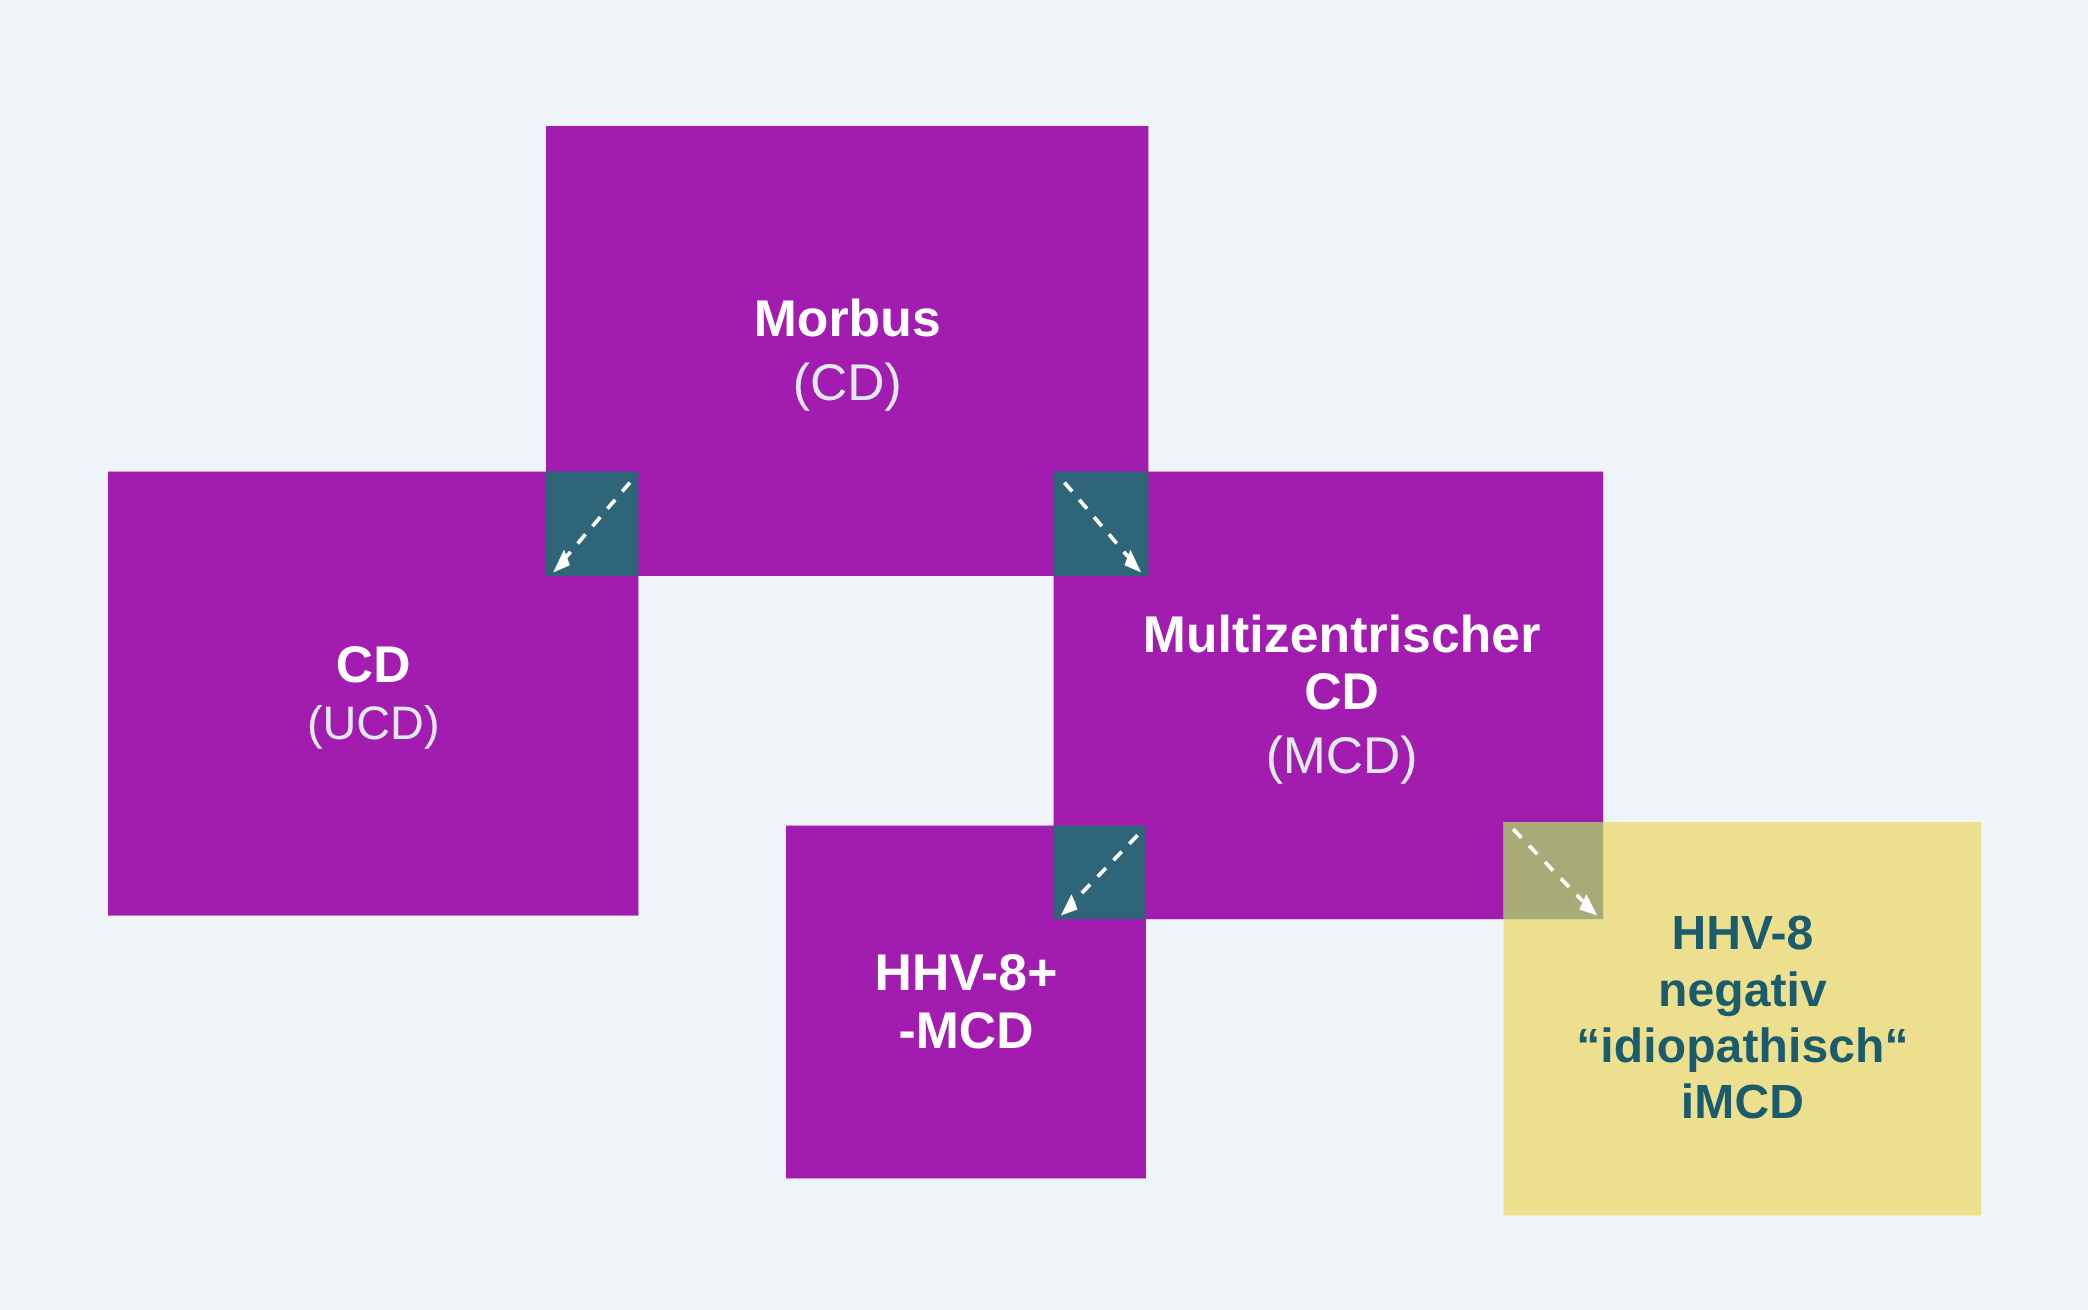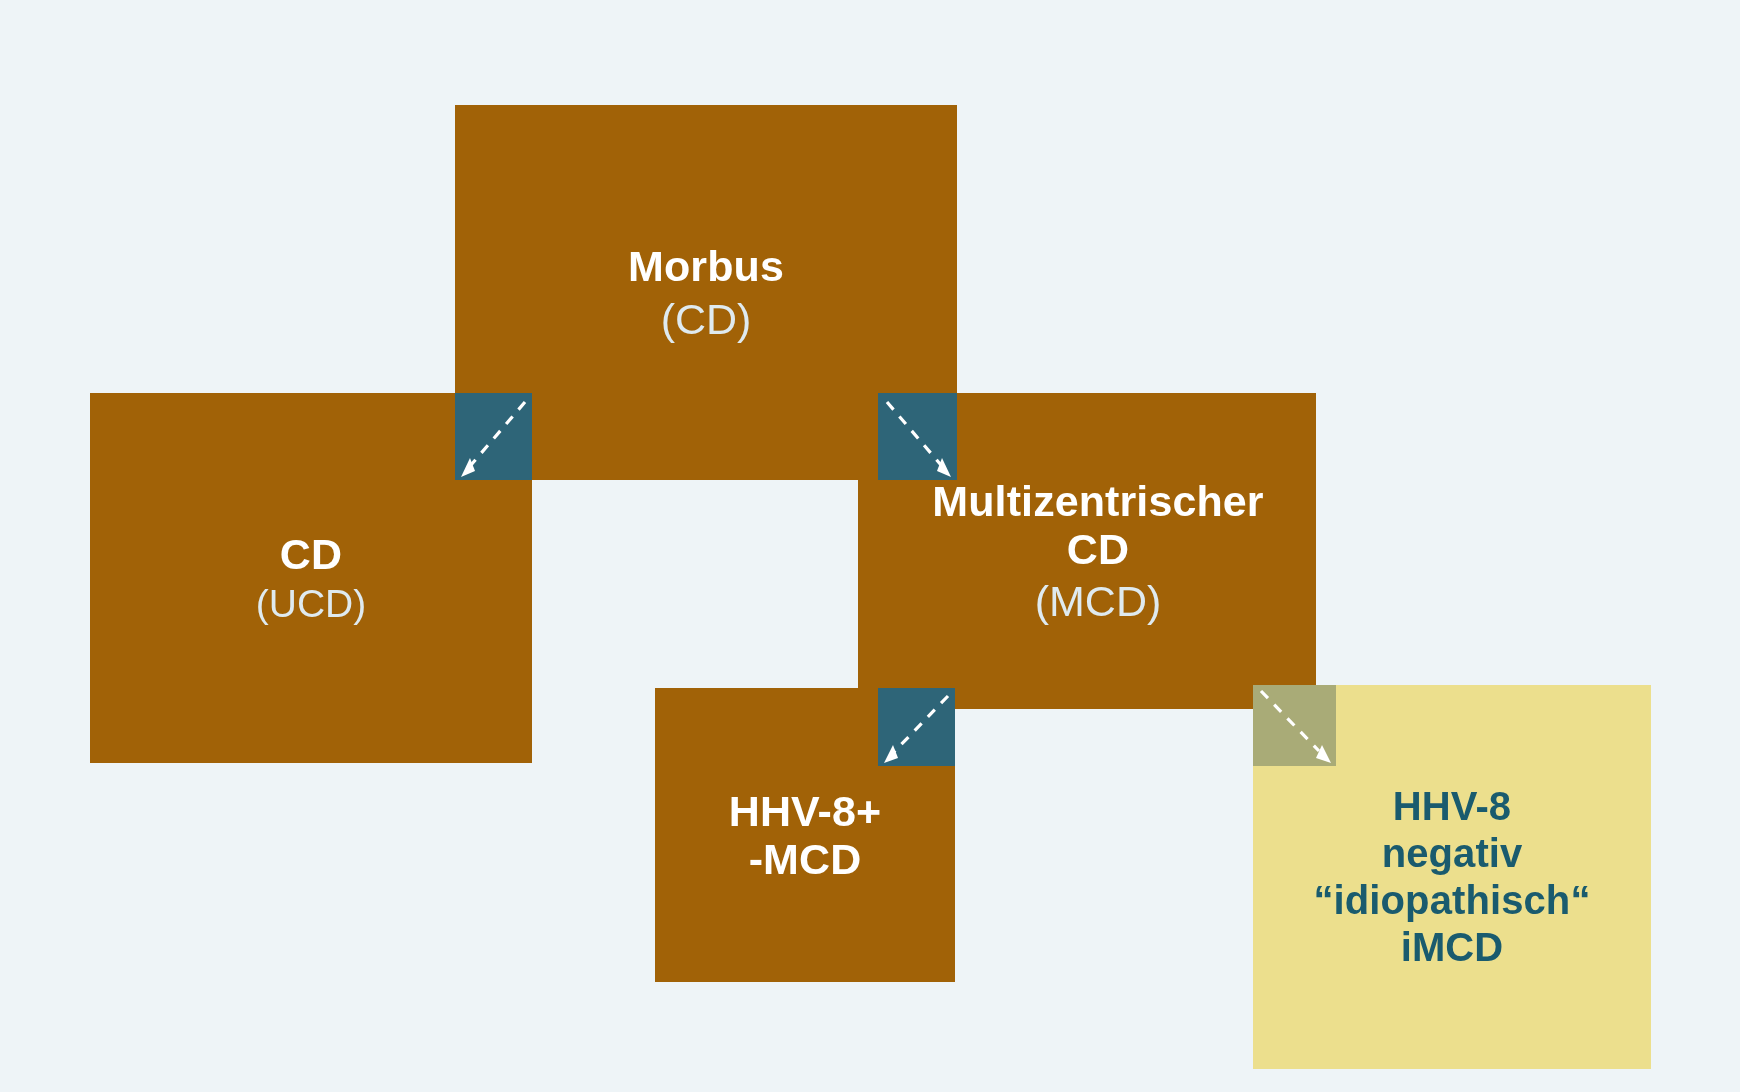--- a/index.html
+++ b/index.html
@@ -23,21 +23,21 @@
     position: absolute;
     box-sizing: border-box;
     display: flex;
     flex-direction: column;
     align-items: center;
     justify-content: center;
     text-align: center;
     line-height: 1.12;
   }
   .node-blue {
-    background: #a16207;
+    background: #a21caf;
     color: #ffffff;
   }
   .node-yellow {
     background: #ecdf8d;
     color: #1a5b6e;
   }
   .title {
     font-weight: bold;
     letter-spacing: .1px;
   }
@@ -48,28 +48,28 @@
 
   
   #node-cd   { left: 455px; top: 105px;  width: 502px; height: 375px;  }
   #node-cd .title    { font-size: 43px; }
   #node-cd .subtitle { font-size: 43px; margin-top: 4px; }
 
   #node-ucd  { left: 90px;  top: 393px;  width: 442px; height: 370px;  }
   #node-ucd .title    { font-size: 43px; }
   #node-ucd .subtitle { font-size: 39px; margin-top: 4px; }
 
-  #node-mcd  { left: 858px; top: 393px;  width: 458px; height: 316px; padding-left: 22px;  }
+  #node-mcd  { left: 878px; top: 393px;  width: 458px; height: 373px; padding-left: 22px;  }
   #node-mcd .title    { font-size: 43px; }
   #node-mcd .subtitle { font-size: 43px; margin-top: 4px; }
 
   #node-hhv8p { left: 655px; top: 688px; width: 300px; height: 294px;  }
   #node-hhv8p .title { font-size: 43px; }
 
-  #node-imcd { left: 1253px; top: 685px; width: 398px; height: 384px;  }
+  #node-imcd { left: 1253px; top: 685px; width: 398px; height: 328px;  }
   #node-imcd .title { font-size: 40px; line-height: 1.18; }
 
   
   .overlap {
     position: absolute;
     box-sizing: border-box;
   }
   .overlap-dark  { background: #2e6578; }
   .overlap-olive { background: #a9ab77; }
 

